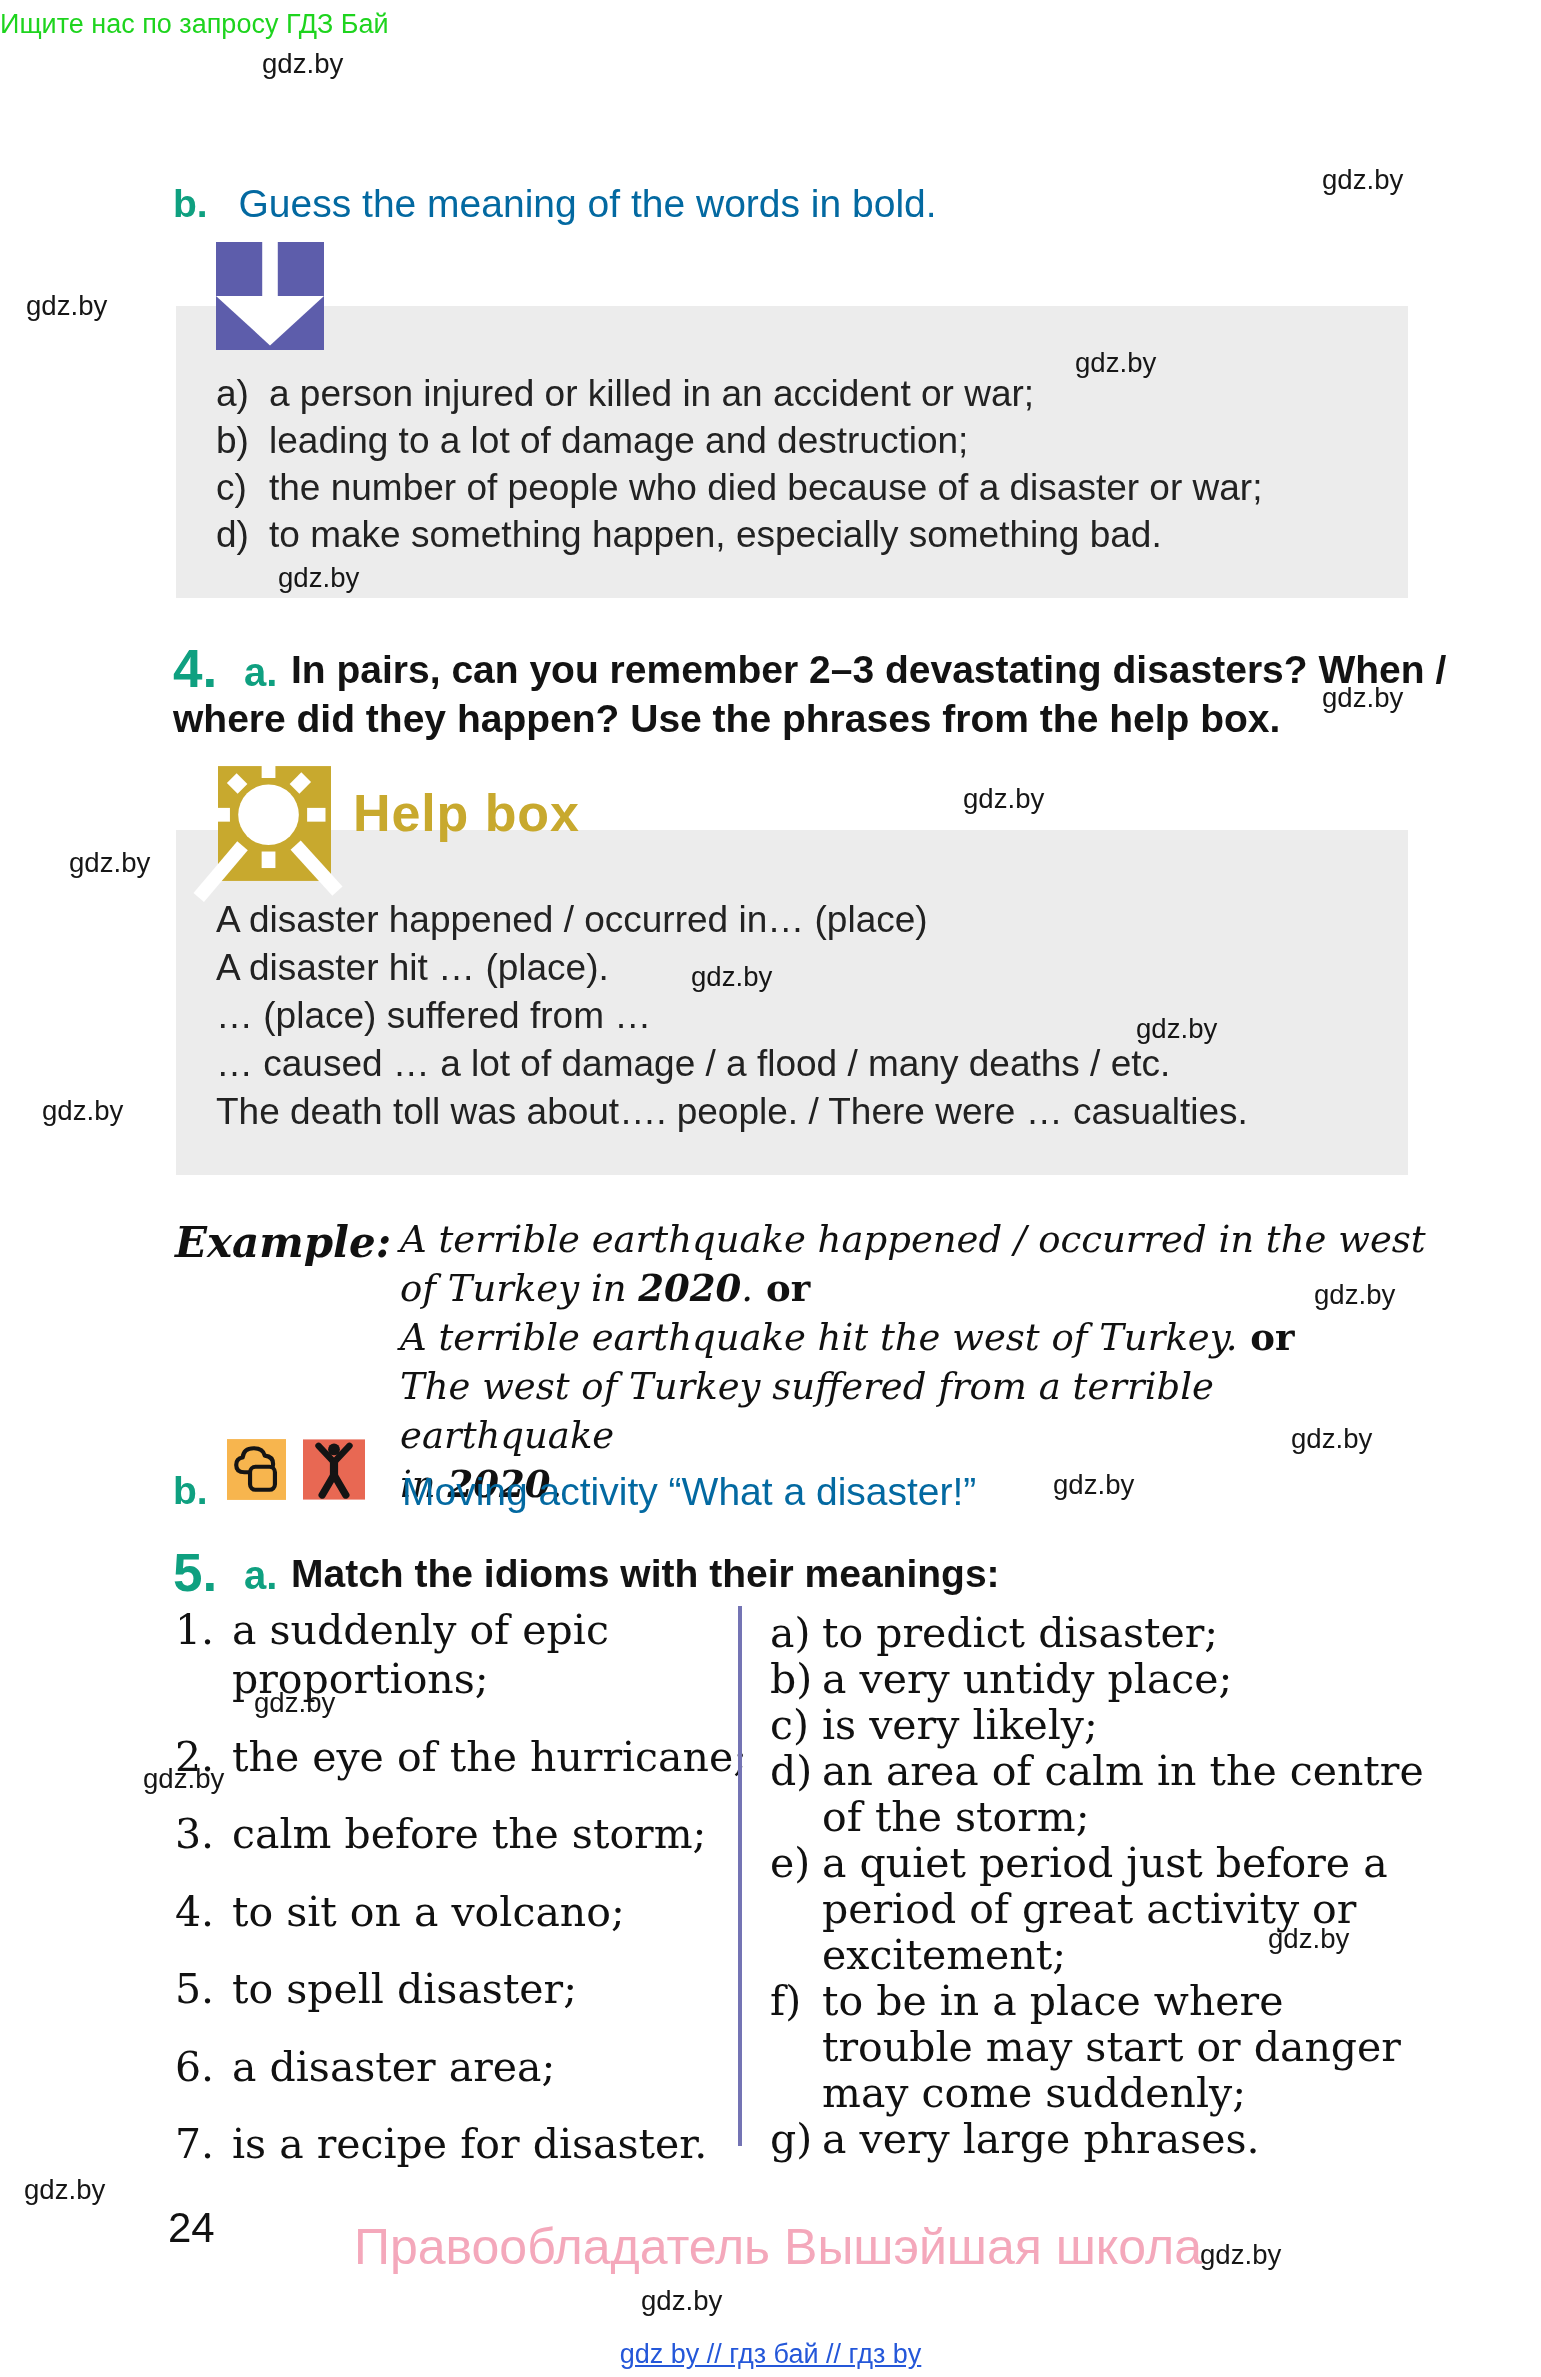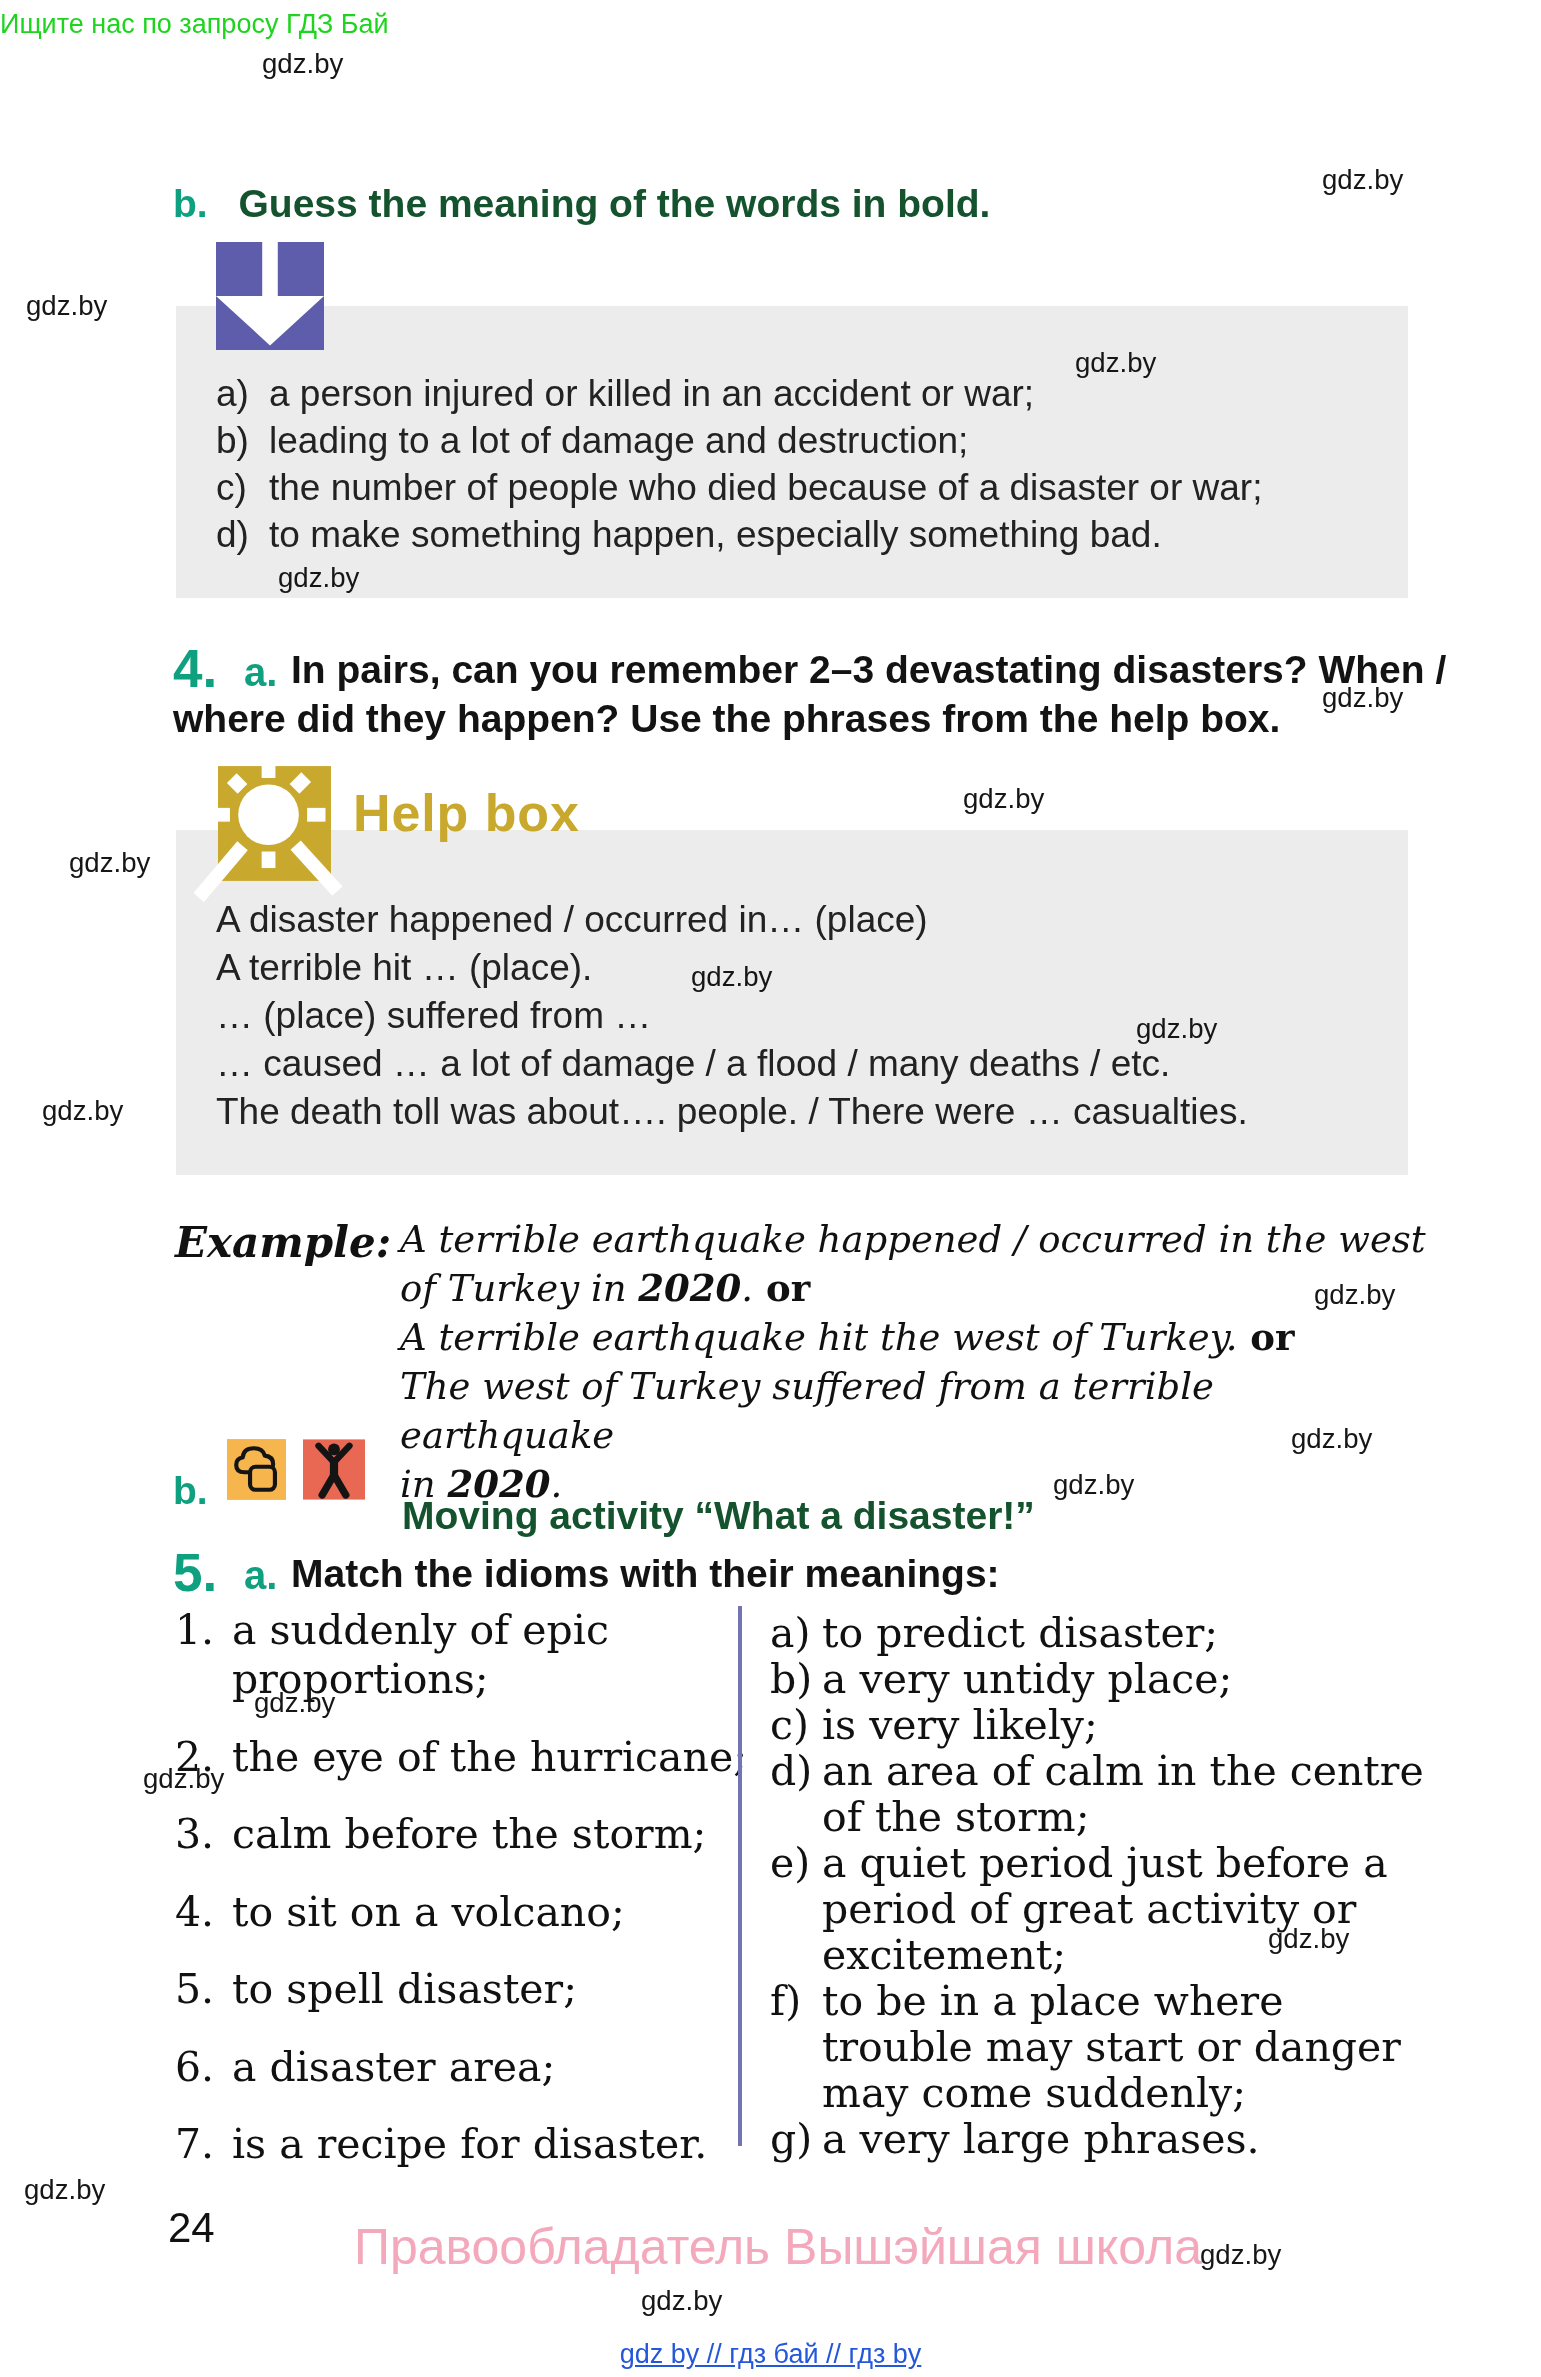--- a/index.html
+++ b/index.html
@@ -3,21 +3,21 @@
 <meta charset="utf-8">
 <style>
   html,body{margin:0;padding:0;background:#ffffff;}
   .page{position:relative;width:1541px;height:2377px;background:#fff;overflow:hidden;
         font-family:"Liberation Sans",sans-serif;color:#111;}
   .abs{position:absolute;}
   .green-banner{position:absolute;top:9.2px;left:0;width:100%;
         font-size:27px;color:#1ed41e;}
   .wm{position:absolute;font-size:27.6px;color:#161616;z-index:6;white-space:nowrap;}
   .sec-letter{color:#0fa080;font-weight:bold;}
-  .h-bold{font-weight:bold;color:#14532d;margin-top:24px;}
+  .h-bold{font-weight:normal;color:#0369a1;}
   .graybox{position:absolute;left:176px;width:1232px;background:#ececec;z-index:1;
         font-size:37px;color:#222;}
   .row{display:flex;}
   .mk{flex:0 0 53px;}
   .def-lines{padding:64px 0 0 40px;line-height:47px;}
   .help-lines{padding:66px 8px 0 40px;line-height:48px;}
   .sec-num{position:absolute;font-size:53px;font-weight:bold;color:#0fa080;z-index:3;}
   .sec-sub{position:absolute;font-size:40px;font-weight:bold;color:#0fa080;z-index:3;}
   .sec-title{position:absolute;font-size:39px;font-weight:bold;line-height:49px;
         text-indent:118px;z-index:2;color:#131313;}
@@ -125,21 +125,21 @@
         <line x1="26.7" y1="24.7" x2="15" y2="13"></line>
       </g>
       <circle cx="55" cy="53" r="33" fill="#ffffff"></circle>
     </svg>
   </div>
   <div class="helpbox-title">Help box</div>
 
   <div class="graybox" style="top:830px;height:345px;">
     <div class="help-lines" id="help-phrases">
         <div>A disaster happened / occurred in… (place)</div>
-        <div>A terrible hit … (place).</div>
+        <div>A disaster hit … (place).</div>
         <div>… (place) suffered from …</div>
         <div>… caused … a lot of damage / a flood / many deaths / etc.</div>
         <div>The death toll was about…. people. / There were … casualties.</div>
       </div>
   </div>
 
   <div class="example-label">Example:</div>
   <div class="example-lines" id="example-lines">
       <div><span>A terrible earthquake happened / occurred in the west</span></div>
       <div><span>of Turkey in <b>2020</b>.</span><span class="rm"> or</span></div>

